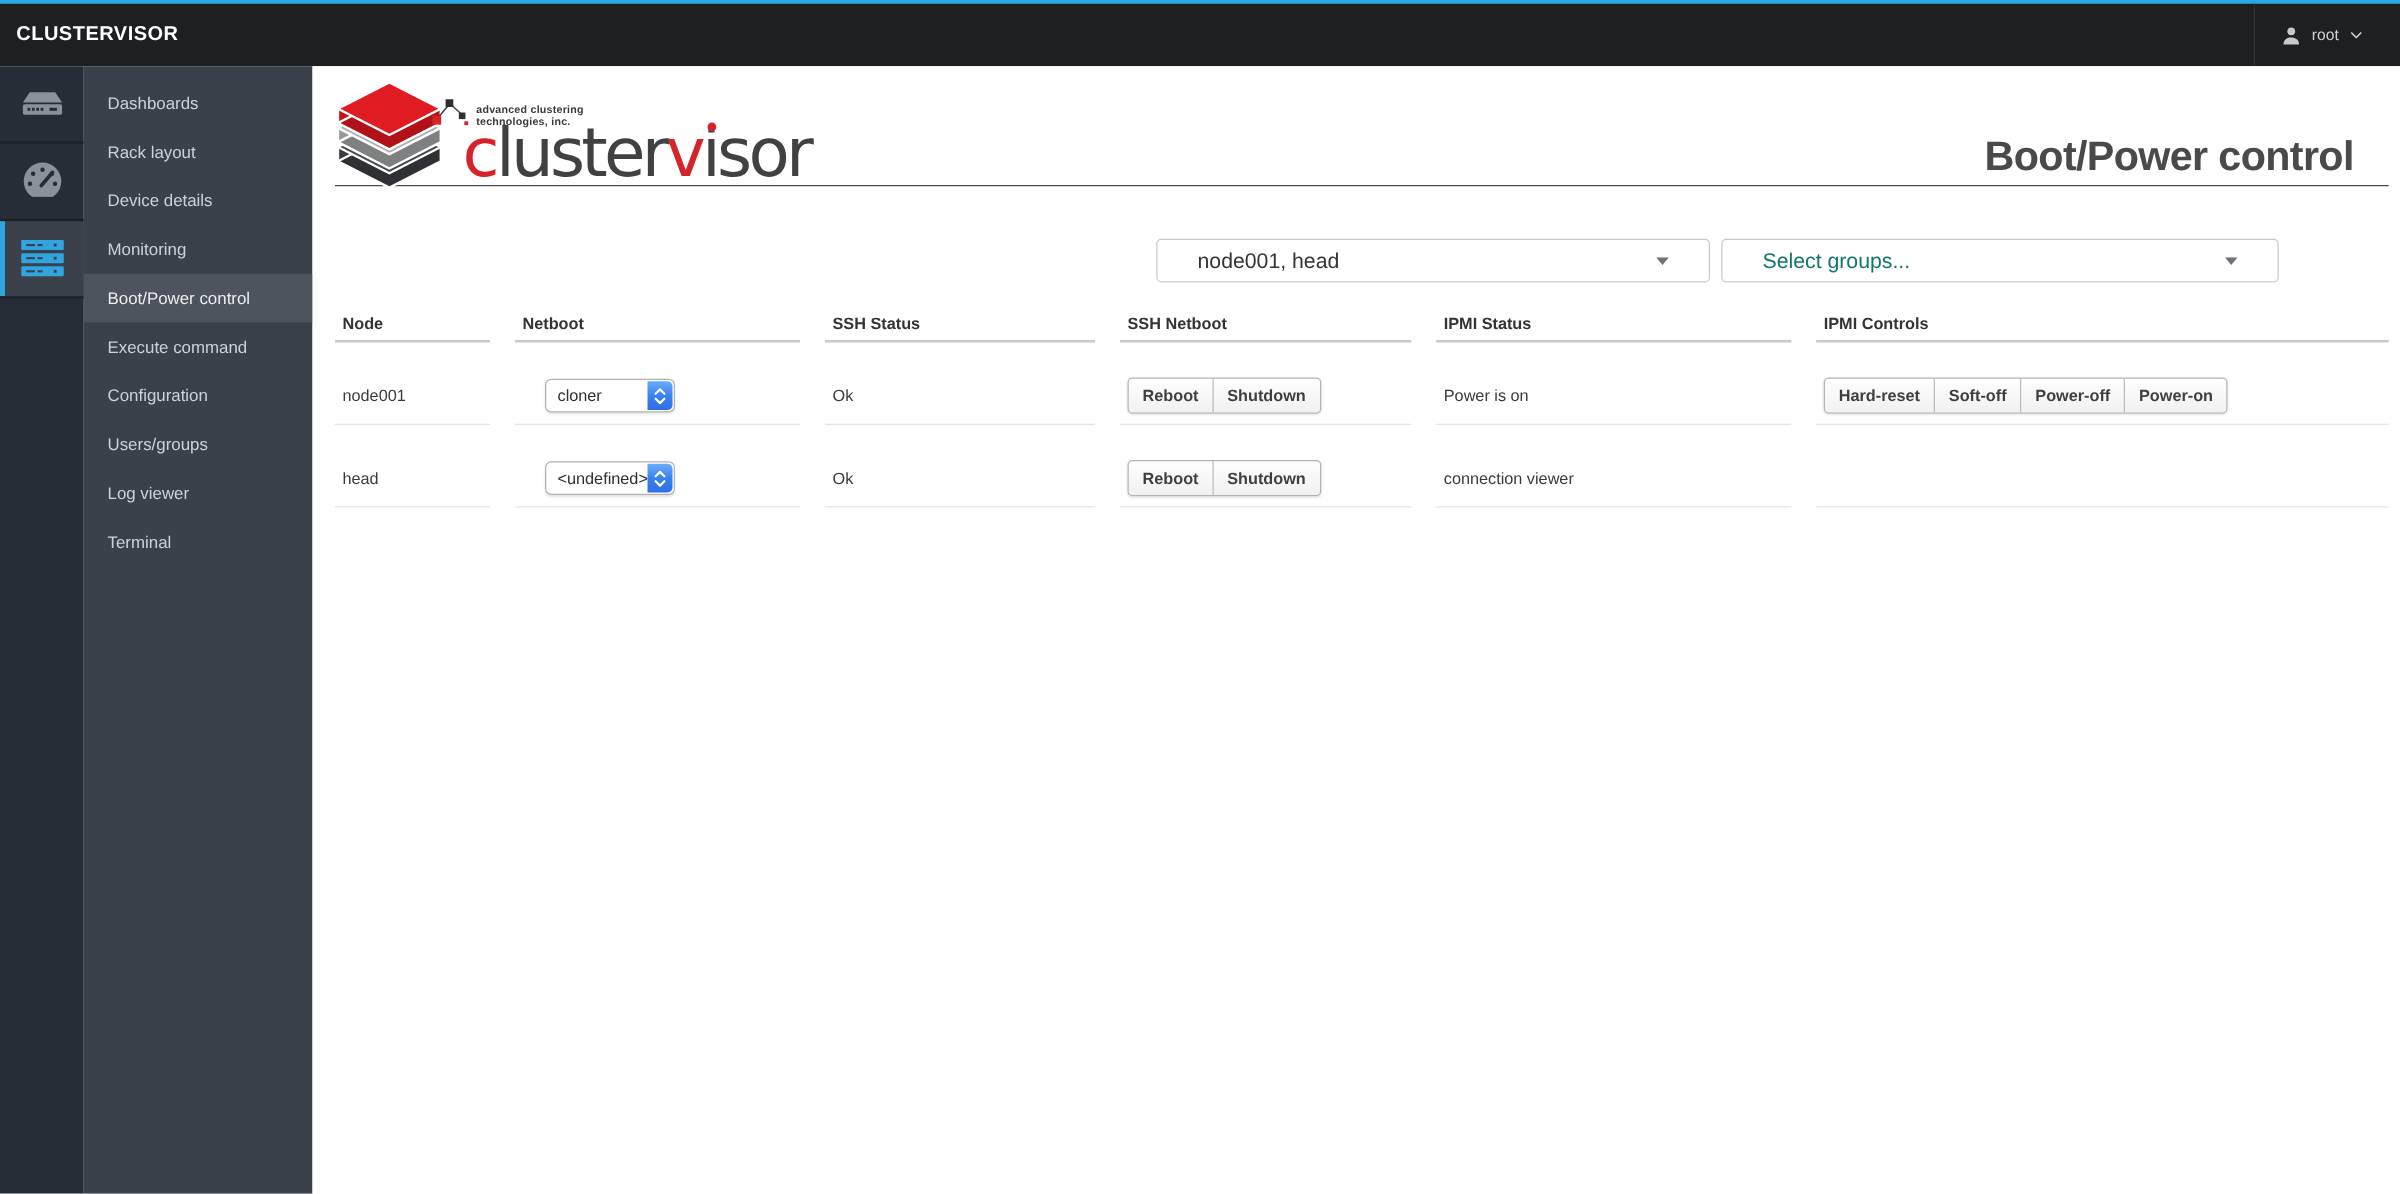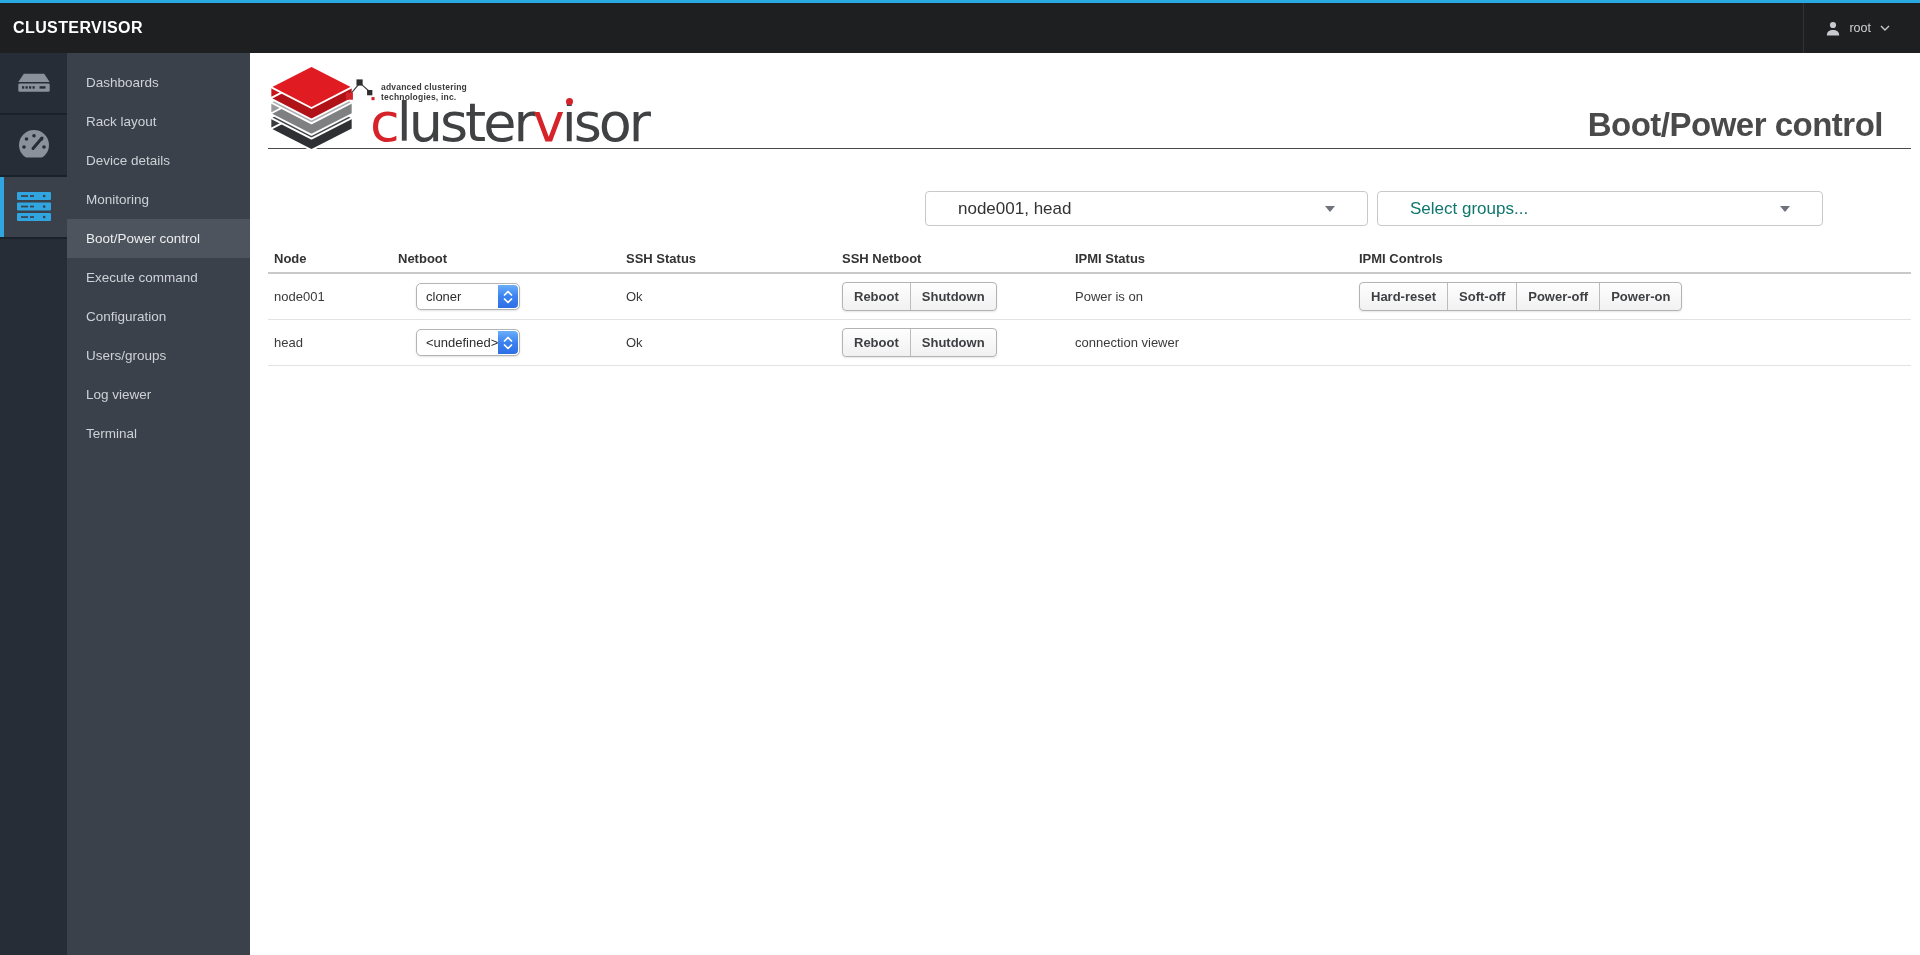--- a/index.html
+++ b/index.html
@@ -50,21 +50,21 @@
              border:1px solid #c9c9c9; border-radius:4px; background:#fff;
              display:flex; align-items:center; padding:0 32px; font-size:17px;
              color:#333; cursor:pointer; }
   .fselect .ph { color:#0f766e; }
   .tri-down { margin-left:auto; width:0; height:0; border-left:5px solid transparent;
               border-right:5px solid transparent; border-top:6px solid #6e737a; }
   .field-nodes { left:657px; width:443px; height:95px; }
   .field-groups { left:1109px; width:446px; height:95px;text-align:right; }
 
   
-  .cv-table { display:grid; grid-template-columns:124px 228px 216px 233px 284px 1fr; }
+  .cv-table { display:grid; grid-template-columns:124px 228px 216px 233px 284px 1fr;gap:20px; }
   .th { height:30px; display:flex; align-items:center; padding-left:6px;
         font-size:13px; font-weight:700; color:#333; border-bottom:2px solid #c9c9c9; }
   .td { height:46px; display:flex; align-items:center; padding-left:6px;
         font-size:13px; color:#3a3a3a; border-bottom:1px solid #e3e3e3; }
 
   
   .mselect { display:inline-flex; align-items:center; width:104px; height:27px;
              margin-left:18px; border:1px solid #b4b4b4; border-radius:5px; background:#fff;
              box-shadow:0 1px 2px rgba(0,0,0,.12); position:relative; padding-left:9px;
              font-size:13px; color:#2e2e2e; cursor:pointer; }

